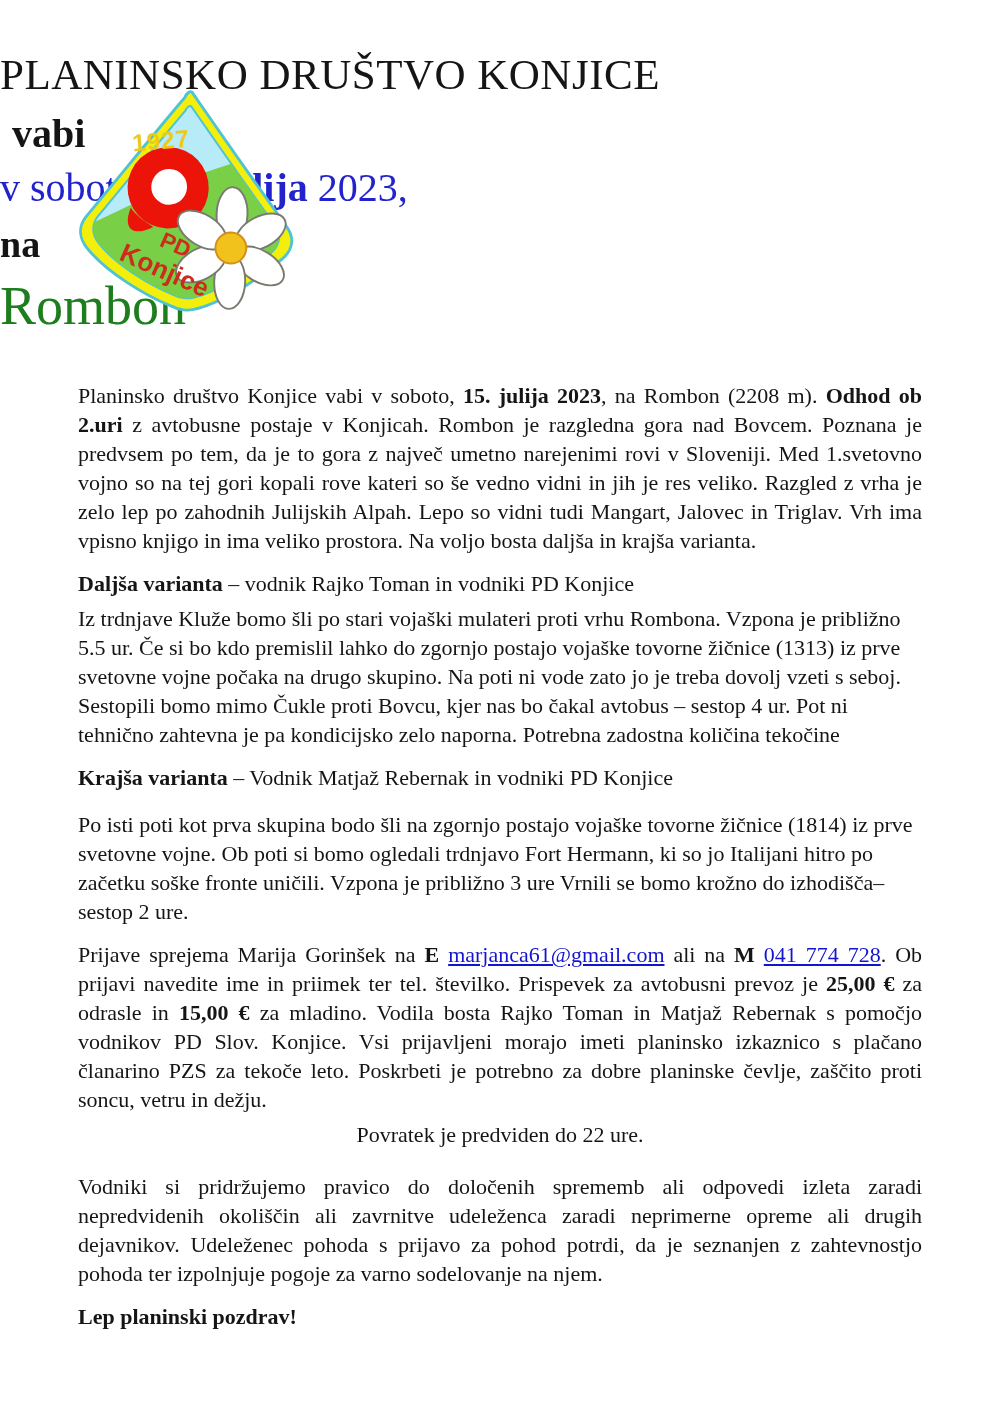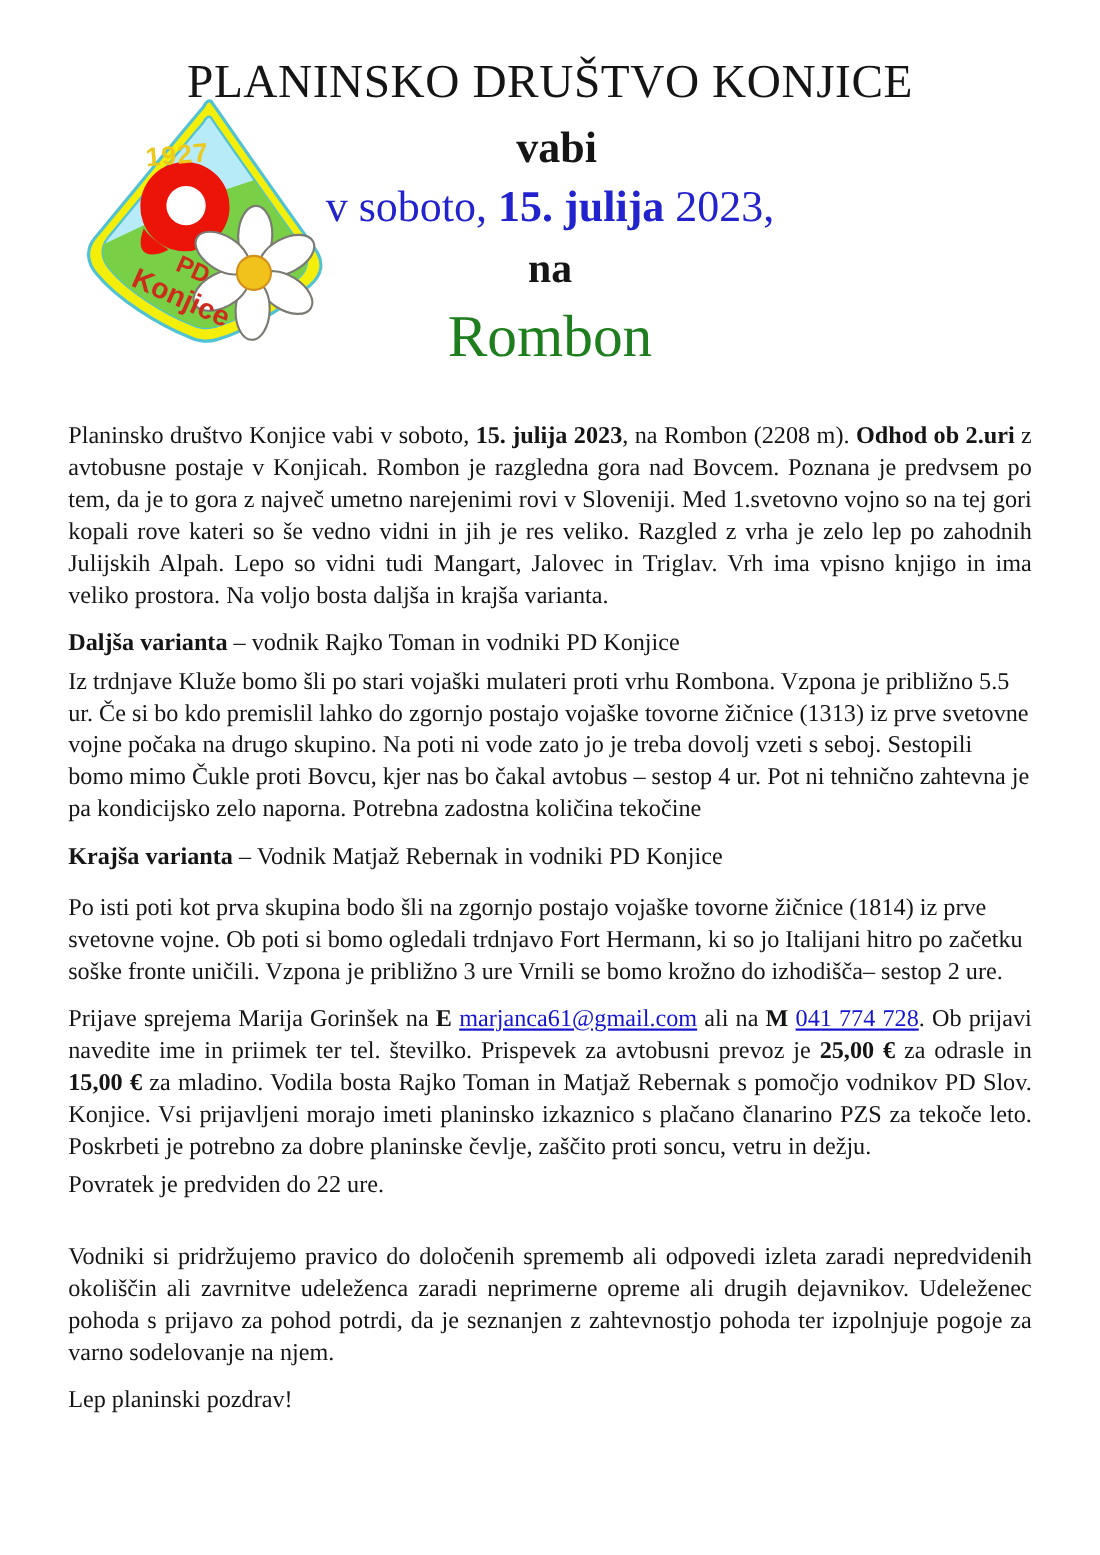--- a/index.html
+++ b/index.html
@@ -7,47 +7,47 @@
     position: relative;
     width: 1000px;
     height: 1414px;
     margin: 0 auto;
     background: #ffffff;
     font-family: "Liberation Serif", serif;
     color: var(--text_color, #151515);
     overflow: hidden;
   }
   
-  .header { padding-top: 50px; text-align: center; line-height: 1.15; }
+  .header { padding-top: 50px; line-height: 1.15; }
   .title  { font-size: 43px; letter-spacing: 0.5px; }
   .vabi   { font-size: 40px; font-weight: bold; margin-top: 12px; margin-left: 12px; }
   .dateline { font-size: 40px; color: var(--date_blue, #2323cd); margin-top: 8px; }
   .na     { font-size: 38px; margin-top: 12px; font-weight: bold; }
   .rombon { font-size: 54px; font-weight: normal; color: var(--dest_green, #1e7e1e); margin-top: 8px; }
   
   .logo { position: absolute; left: 70px; top: 86px; width: 234px; height: 232px; transform: rotate(2deg); }
   .logo svg { width: 100%; height: 100%; display: block; }
   .lg-outer { fill: var(--logo_yellow, #f3ef0a); stroke: var(--logo_teal, #4fc3d5); stroke-width: 3; }
   .lg-inner { fill: var(--logo_sky, #b7ebf8); stroke: var(--logo_teal, #4fc3d5); stroke-width: 2.4; }
   .lg-green { fill: var(--logo_green, #79d046); }
   .lg-red   { fill: var(--logo_red, #ec1409); }
   .lg-hole  { fill: #ffffff; }
   .lg-petal { fill: #ffffff; stroke: #7a7a72; stroke-width: 2; }
   .lg-fcenter { fill: var(--flower_center, #f2c21c); stroke: #d2901a; stroke-width: 2; }
   .lg-year { fill: var(--logo_year_gold, #ecc91d); font-family: "Liberation Sans", sans-serif; font-weight: bold; font-size: 25px; letter-spacing: 1px; }
   .lg-redtext { fill: var(--logo_text_red, #cd2b1c); font-family: "Liberation Sans", sans-serif; font-weight: bold; }
   
-  .content { padding: 0 62px; margin-top: 44px; font-size: 22px; line-height: 29px; }
+  .content { padding: 0 78px; margin-top: 44px; font-size: 22px; line-height: 29px; }
   .content p { margin: 0 0 14px 0; }
   p.just { text-align: justify; }
   p.head { margin-bottom: 6px; }
   p.head2 { margin-bottom: 18px; }
   p.reg { margin-bottom: 6px; }
-  p.return { margin-bottom: 36px; }
-  p.closing { font-weight: normal; margin-top: 2px; }
+  p.return { margin-bottom: 23px; text-align: center; }
+  p.closing { font-weight: bold; margin-top: 2px; }
   a.doclink {
     color: var(--link_blue, #1414cf);
     text-decoration: underline;
     cursor: pointer;
   }
 </style>
 </head>
 <body>
 
 <div class="page">

